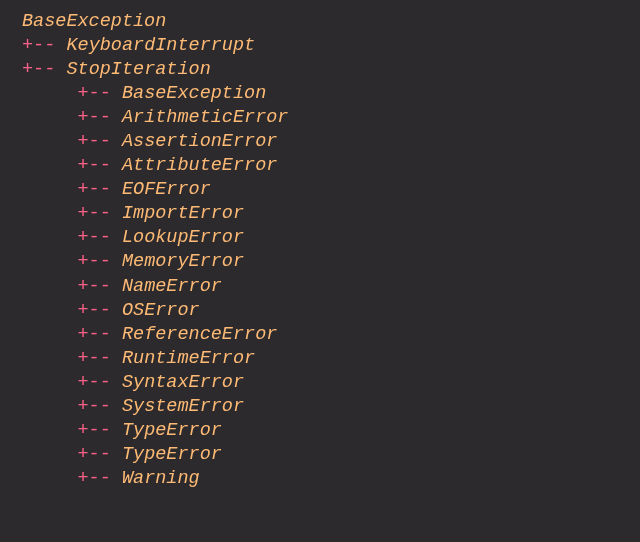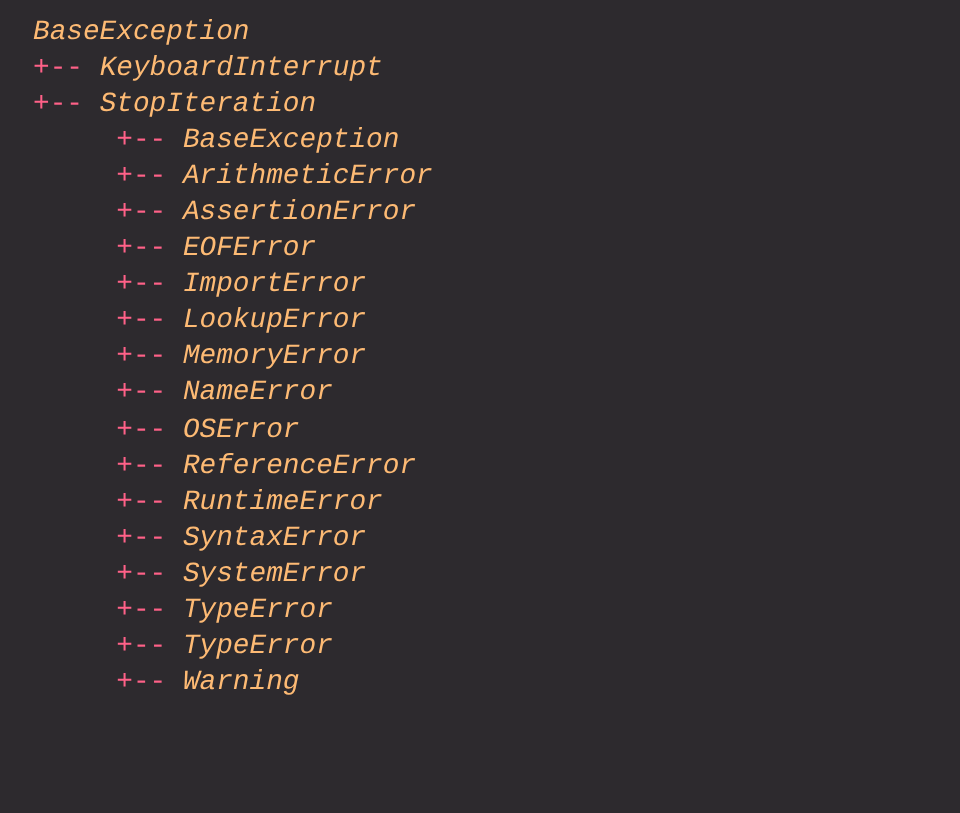--- a/index.html
+++ b/index.html
@@ -33,20 +33,21 @@
 </head>
 <body>
 
 <div>
   <div class="tree-line"><span class="name">BaseException</span></div>
   <div class="tree-line"><span class="connector">+-- </span><span class="name">KeyboardInterrupt</span></div>
   <div class="tree-line"><span class="connector">+-- </span><span class="name">StopIteration</span></div>
   <div class="tree-line"><span>     </span><span class="connector">+-- </span><span class="name">BaseException</span></div>
   <div class="tree-line"><span>     </span><span class="connector">+-- </span><span class="name">ArithmeticError</span></div>
   <div class="tree-line"><span>     </span><span class="connector">+-- </span><span class="name">AssertionError</span></div>
+  <div class="tree-line"><span>     </span><span class="connector">+-- </span><span class="name">AttributeError</span></div>
   <div class="tree-line"><span>     </span><span class="connector">+-- </span><span class="name">EOFError</span></div>
   <div class="tree-line"><span>     </span><span class="connector">+-- </span><span class="name">ImportError</span></div>
   <div class="tree-line"><span>     </span><span class="connector">+-- </span><span class="name">LookupError</span></div>
   <div class="tree-line"><span>     </span><span class="connector">+-- </span><span class="name">MemoryError</span></div>
   <div class="tree-line"><span>     </span><span class="connector">+-- </span><span class="name">NameError</span></div>
   <div class="tree-line"><span>     </span><span class="connector">+-- </span><span class="name">OSError</span></div>
   <div class="tree-line"><span>     </span><span class="connector">+-- </span><span class="name">ReferenceError</span></div>
   <div class="tree-line"><span>     </span><span class="connector">+-- </span><span class="name">RuntimeError</span></div>
   <div class="tree-line"><span>     </span><span class="connector">+-- </span><span class="name">SyntaxError</span></div>
   <div class="tree-line"><span>     </span><span class="connector">+-- </span><span class="name">SystemError</span></div>

